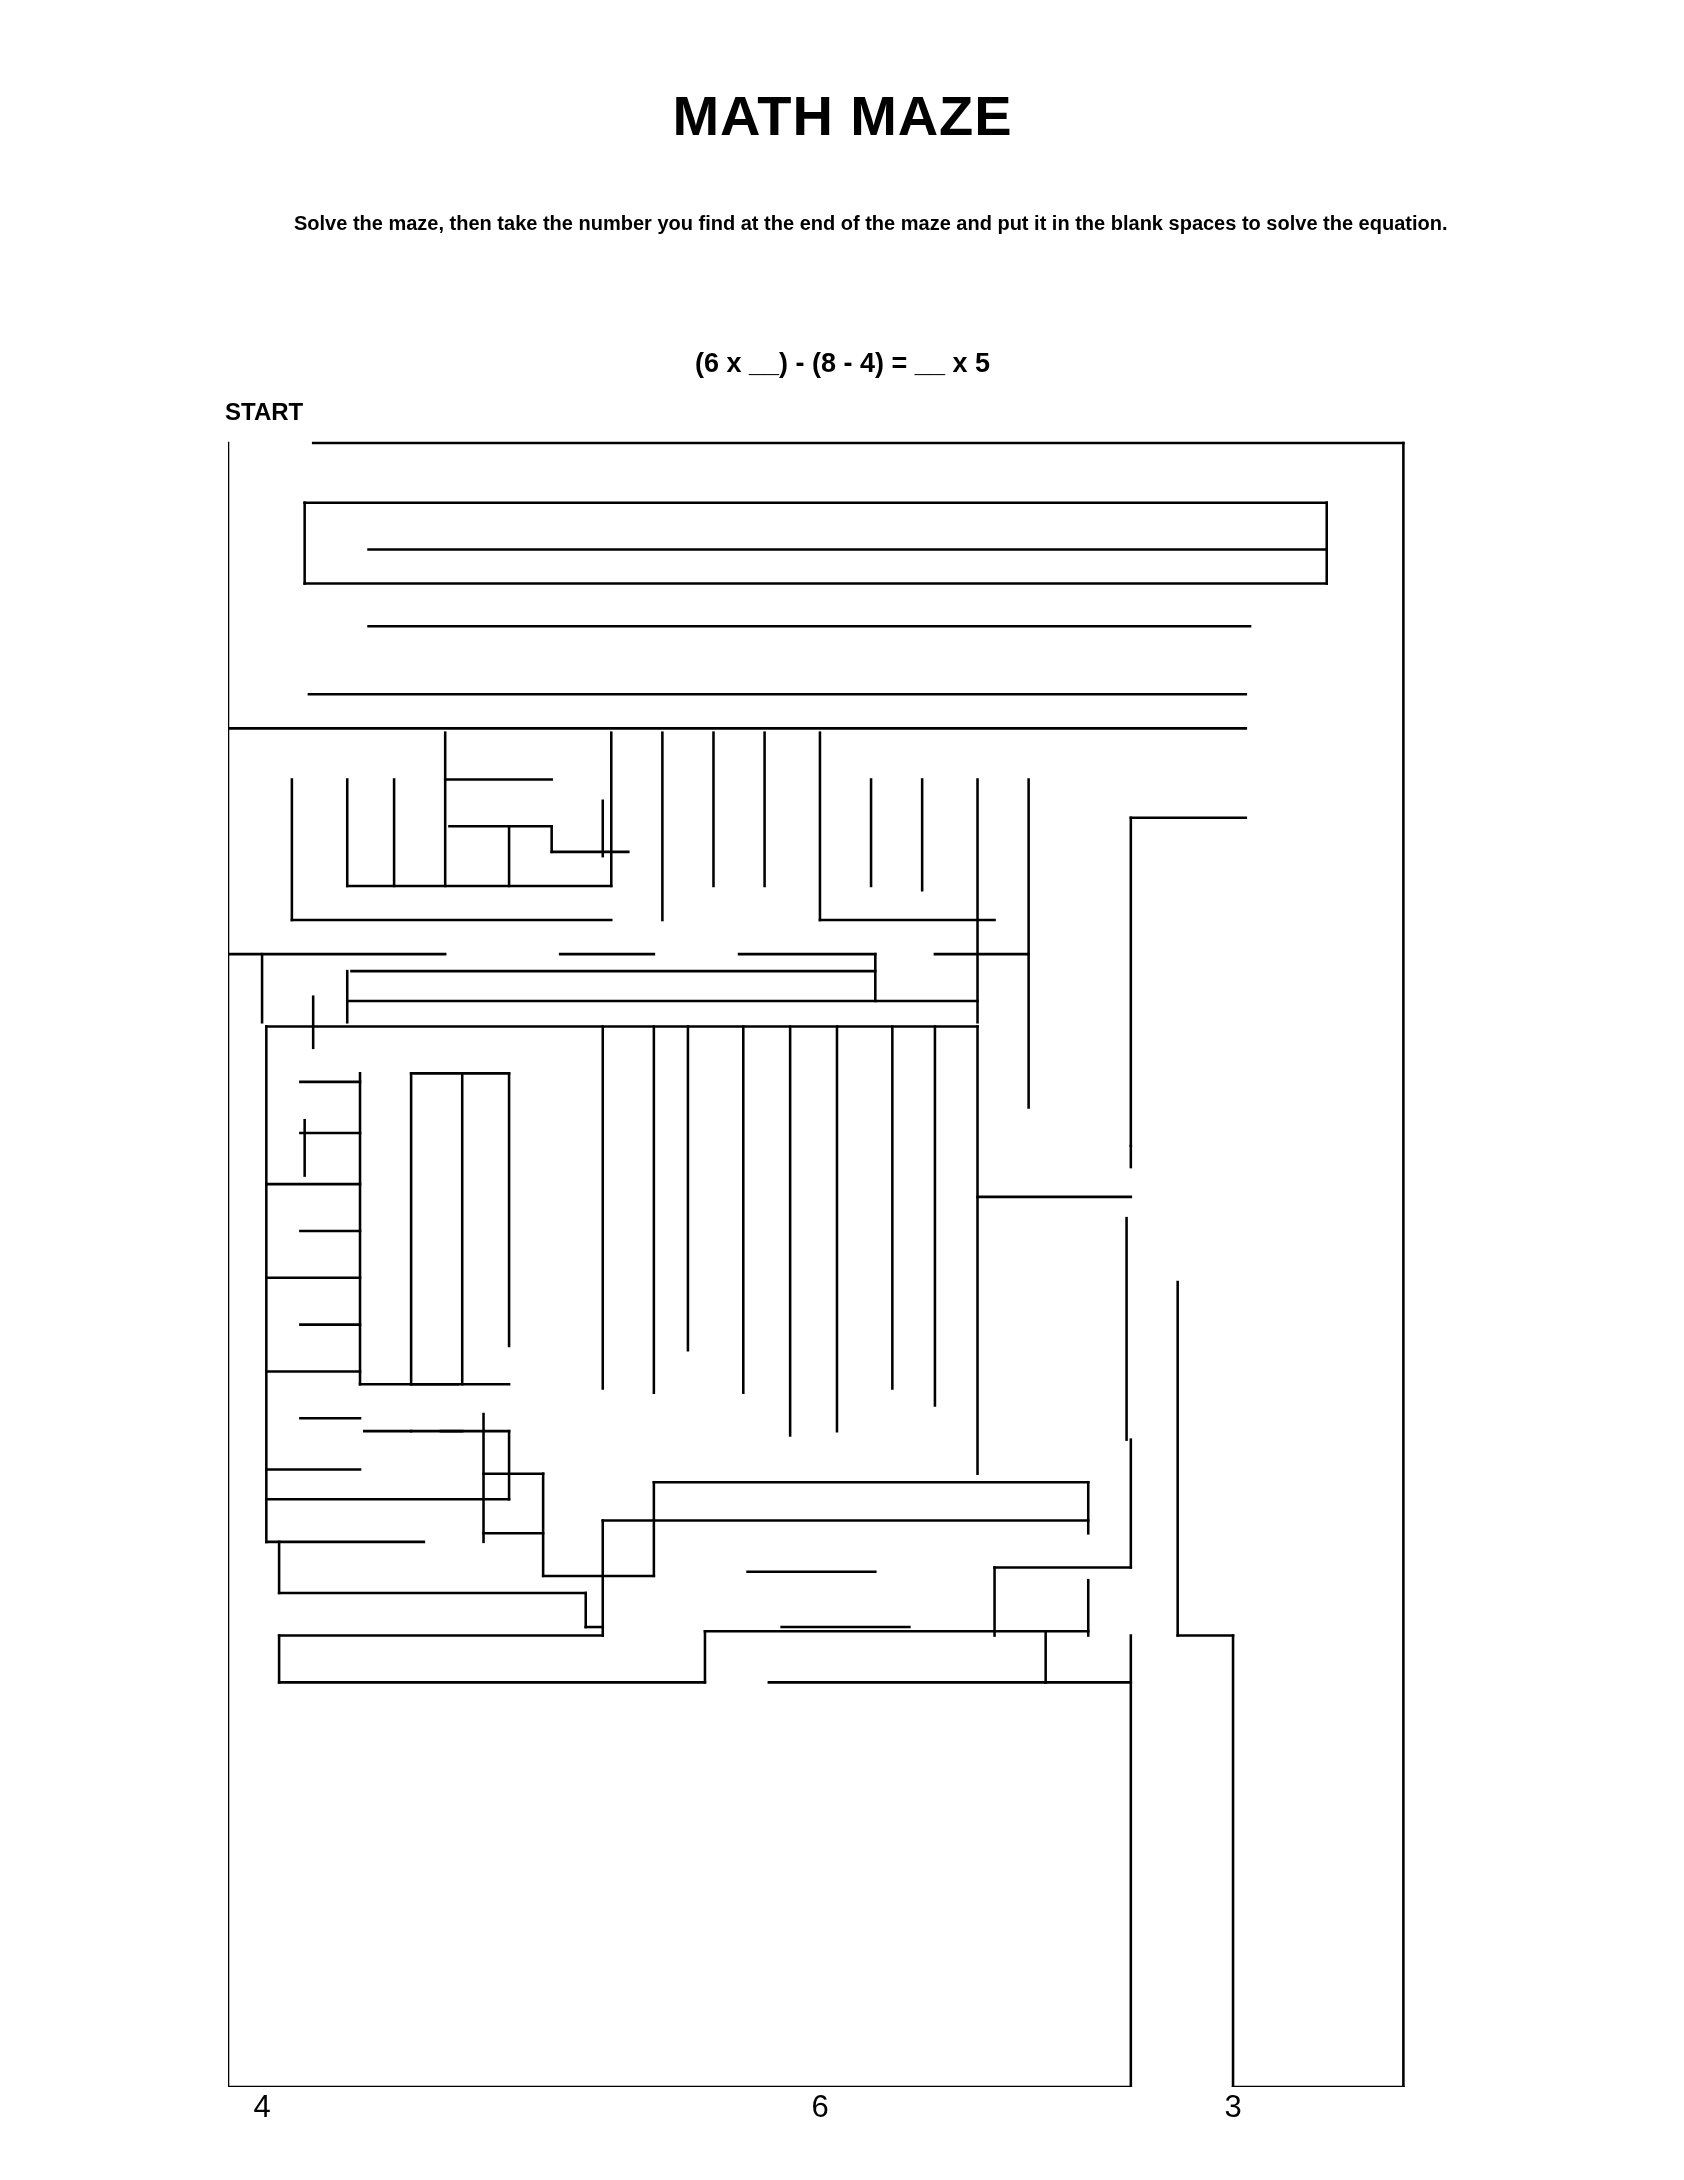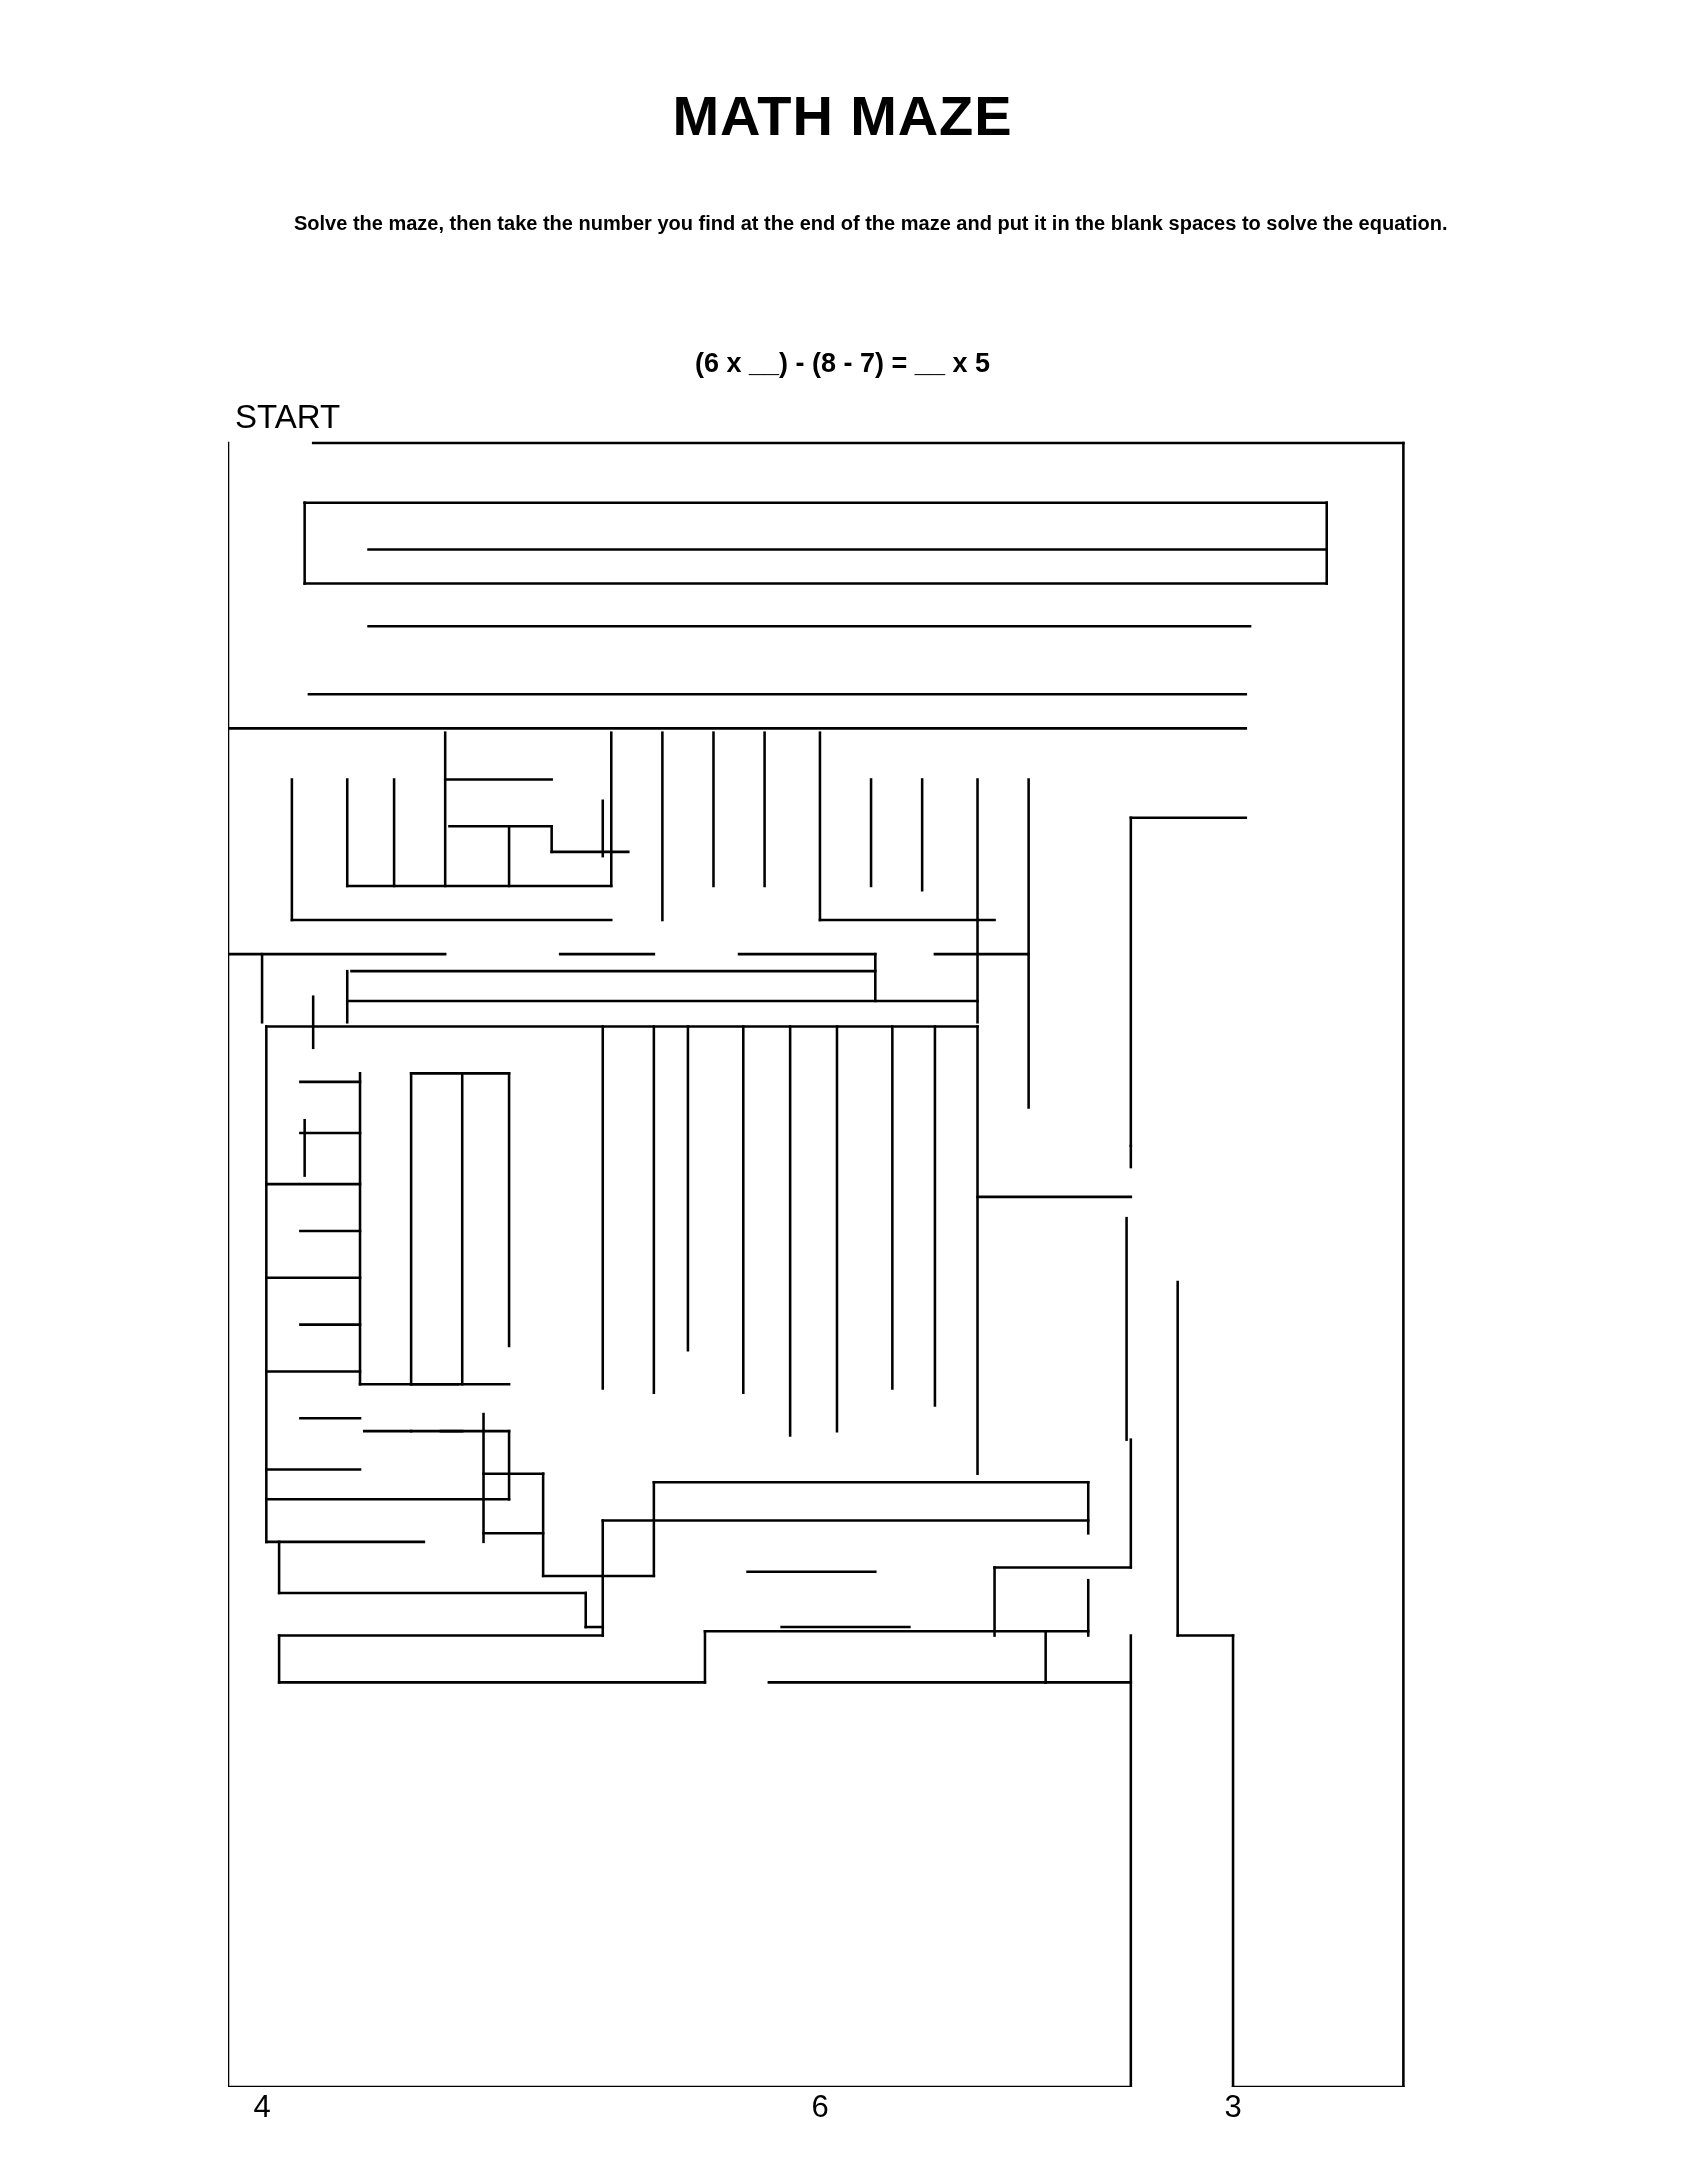--- a/index.html
+++ b/index.html
@@ -46,23 +46,23 @@
     top: 348px;
     left: 0;
     width: 100%;
     text-align: center;
     font-size: 27px;
     font-weight: bold;
   }
   .start-label {
     position: absolute;
     top: 398px;
-    left: 235px;
-    font-size: 33px;
-    font-weight: normal;
+    left: 225px;
+    font-size: 24px;
+    font-weight: bold;
   }
   .maze-wrap {
     position: absolute;
     top: 426px;
     left: 228px;
     width: 1235px;
     height: 1661px;
   }
   .maze-wrap svg {
     display: block;
@@ -88,21 +88,21 @@
 </style>
 </head>
 <body>
 
 <div class="page">
 
   <div class="title">MATH MAZE</div>
 
   <div class="instructions">Solve the maze, then take the number you find at the end of the maze and put it in the blank spaces to solve the equation.</div>
 
-  <div class="equation">(6 x __) - (8 - 7) = __ x 5</div>
+  <div class="equation">(6 x __) - (8 - 4) = __ x 5</div>
 
   <div class="start-label">START</div>
 
   <div class="maze-wrap">
     <svg viewBox="0 0 1450 1950" preserveAspectRatio="none" xmlns="http://www.w3.org/2000/svg">
       <g stroke="#000000" stroke-width="3" stroke-linecap="square" fill="none">
 
         <path d="M 0 20 L 0 1950"></path>
         <path d="M 100 20 L 1380 20"></path>
         <path d="M 1380 20 L 1380 1950"></path>

